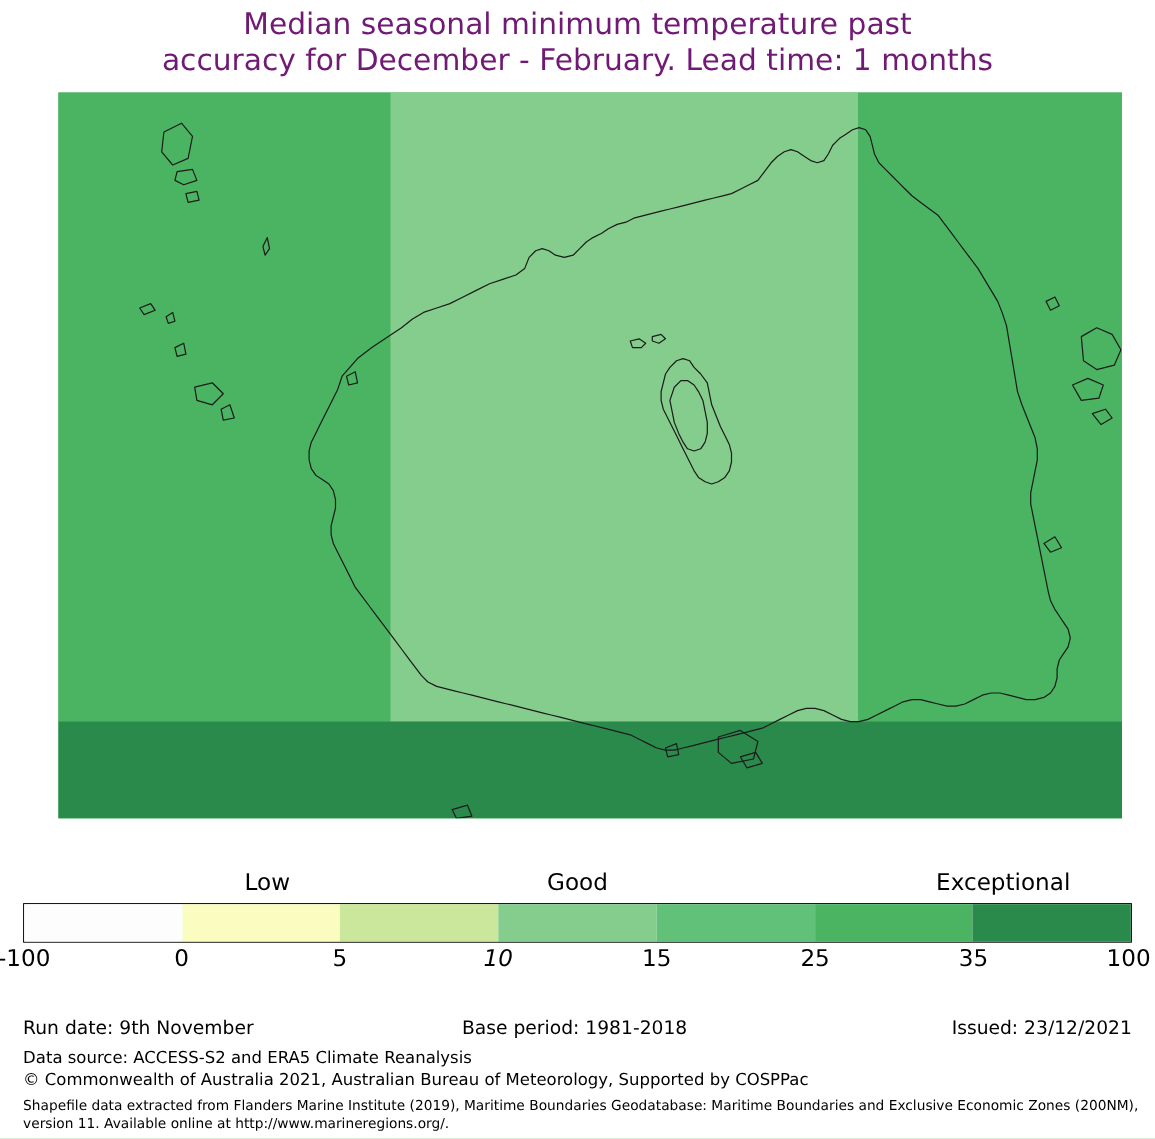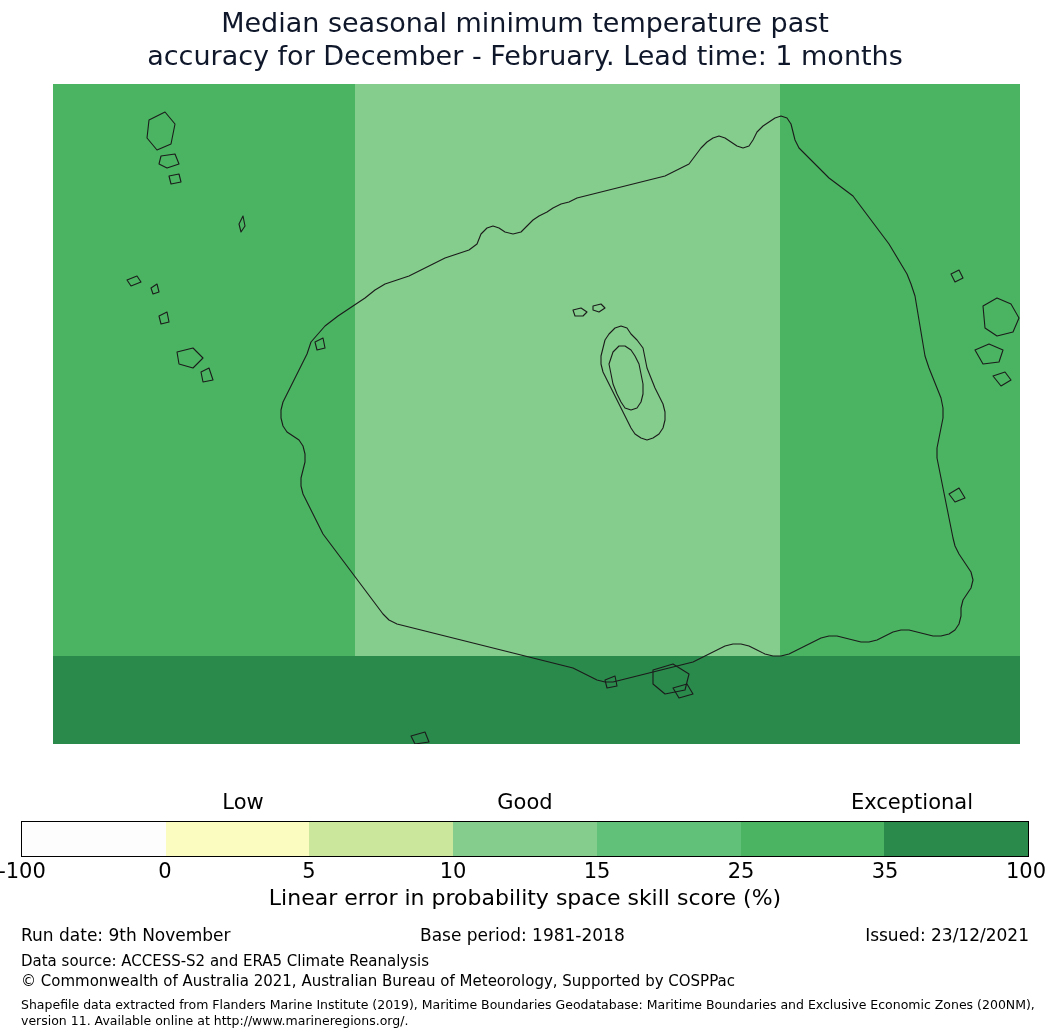--- a/index.html
+++ b/index.html
@@ -17,21 +17,21 @@
   }
 
   
   #title {
     width: 1050px;
     text-align: center;
     font-size: 27px;
     line-height: 33px;
     padding-top: 6px;
     font-family: "DejaVu Sans", sans-serif;
-    color: #0f172a;
+    color: #701a75;
   }
   #title .line { display: block; }
 
   
   #map-wrap {
     position: absolute;
     left: 53px;
     top: 84px;
     width: 967px;
     height: 660px;
@@ -260,28 +260,27 @@
     <div class="seg" style="width:144px;background:#85cd8c;"></div>
     <div class="seg" style="width:144px;background:#62c178;"></div>
     <div class="seg" style="width:144px;background:#4bb462;"></div>
     <div class="seg" style="width:144px;background:#2a8a4c;"></div>
   </div>
 
   <div id="cbar-ticks">
     <span style="left:22px;">-100</span>
     <span style="left:165px;">0</span>
     <span style="left:309px;">5</span>
-    <span style="left:453px;">10</span>
+    <span style="left:453px;font-style:italic;">10</span>
     <span style="left:597px;">15</span>
     <span style="left:741px;">25</span>
     <span style="left:885px;">35</span>
     <span style="left:1026px;">100</span>
   </div>
 
-  <div id="cbar-axis-label">Linear error in probability space skill score (%)</div>
 </div>
 
 <div id="footer">
   <div id="footer-row1">
     <span class="f-left">Run date: 9th November</span>
     <span class="f-center">Base period: 1981-2018</span>
     <span class="f-right">Issued: 23/12/2021</span>
   </div>
   <div id="footer-src">Data source: ACCESS-S2 and ERA5 Climate Reanalysis</div>
   <div id="footer-copy">© Commonwealth of Australia 2021, Australian Bureau of Meteorology, Supported by COSPPac</div>

